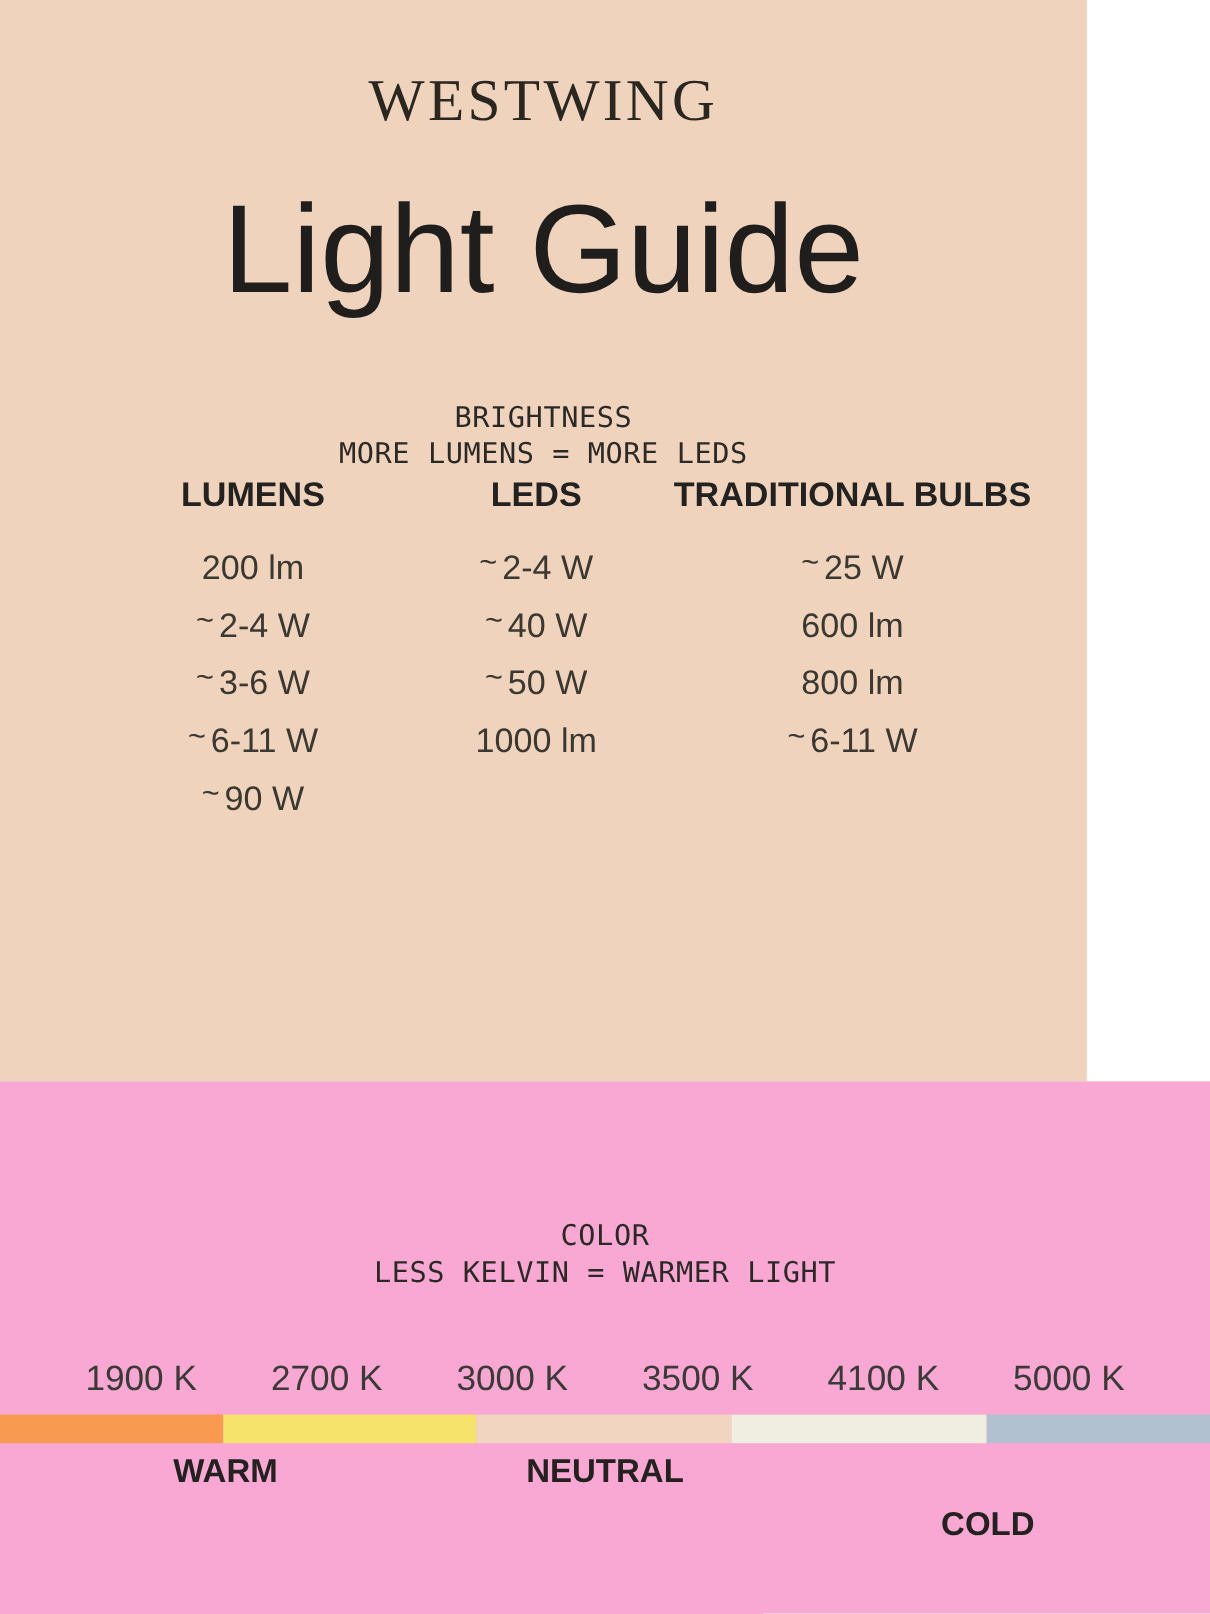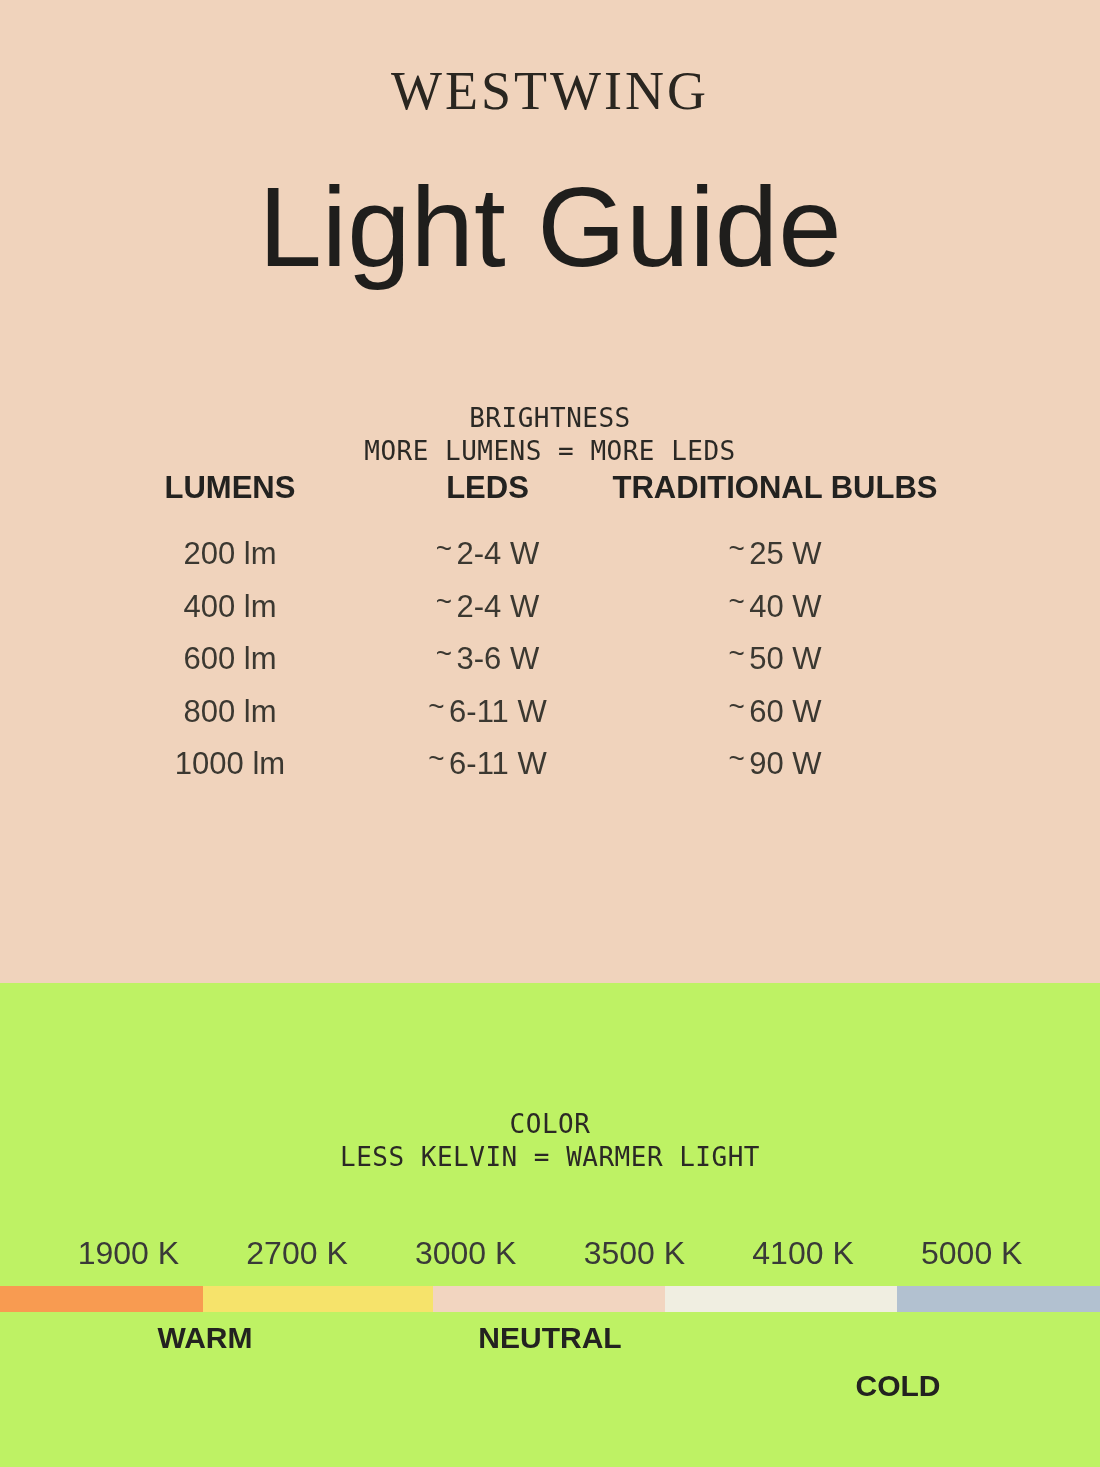--- a/index.html
+++ b/index.html
@@ -5,21 +5,21 @@
   * { box-sizing: border-box; margin: 0; padding: 0; }
   html, body { width: 1100px; height: 1467px; }
   body {
     font-family: "Liberation Sans", sans-serif;
     color: #26231f;
     overflow: hidden;
   }
 
   
   .top-section {
-    width: 1100px;
+    width: 988px;
     height: 983px;
     background: #f0d3bc;
     padding-top: 64px;
   }
   .brand {
     font-family: "Liberation Serif", serif;
     font-size: 54px;
     letter-spacing: 3px;
     text-align: center;
     color: #2a2620;
@@ -35,21 +35,21 @@
     margin-top: 52px;
   }
   .section-heading {
     font-family: "DejaVu Sans Mono", "Liberation Mono", monospace;
     font-size: 26px;
     letter-spacing: 0.5px;
     line-height: 33px;
     text-align: center;
     color: #2b2925;
   }
-  .top-section .section-heading { margin-top: 118px; }
+  .top-section .section-heading { margin-top: 80px; }
 
   .lumen-table {
     display: grid;
     grid-template-columns: 280px 235px 340px;
     padding-left: 90px;
   }
   .lumen-table .th {
     font-size: 31px;
     font-weight: 700;
     letter-spacing: 0px;
@@ -138,39 +138,37 @@
   <div class="lumen-table">
 
     <div class="th">LUMENS</div>
     <div class="th">LEDS</div>
     <div class="th">TRADITIONAL BULBS</div>
 
     <div class="td">200 lm</div>
     <div class="td"><span class="approx">~</span><span>2-4 W</span></div>
     <div class="td"><span class="approx">~</span><span>25 W</span></div>
 
-    <div class="td">400 lm</div>
     <div class="td"><span class="approx">~</span><span>2-4 W</span></div>
     <div class="td"><span class="approx">~</span><span>40 W</span></div>
 
     <div class="td">600 lm</div>
     <div class="td"><span class="approx">~</span><span>3-6 W</span></div>
     <div class="td"><span class="approx">~</span><span>50 W</span></div>
 
     <div class="td">800 lm</div>
     <div class="td"><span class="approx">~</span><span>6-11 W</span></div>
-    <div class="td"><span class="approx">~</span><span>60 W</span></div>
 
     <div class="td">1000 lm</div>
     <div class="td"><span class="approx">~</span><span>6-11 W</span></div>
     <div class="td"><span class="approx">~</span><span>90 W</span></div>
   </div>
 </div>
 
-<div class="bottom-section" style="background-color: #bef264;">
+<div class="bottom-section" style="background-color: #f9a8d4;">
 
   <div class="section-heading">
     <div>COLOR</div>
     <div>LESS KELVIN = WARMER LIGHT</div>
   </div>
 
   <div class="kelvin-row">
     <div class="kelvin-label">1900 K</div>
     <div class="kelvin-label">2700 K</div>
     <div class="kelvin-label">3000 K</div>

